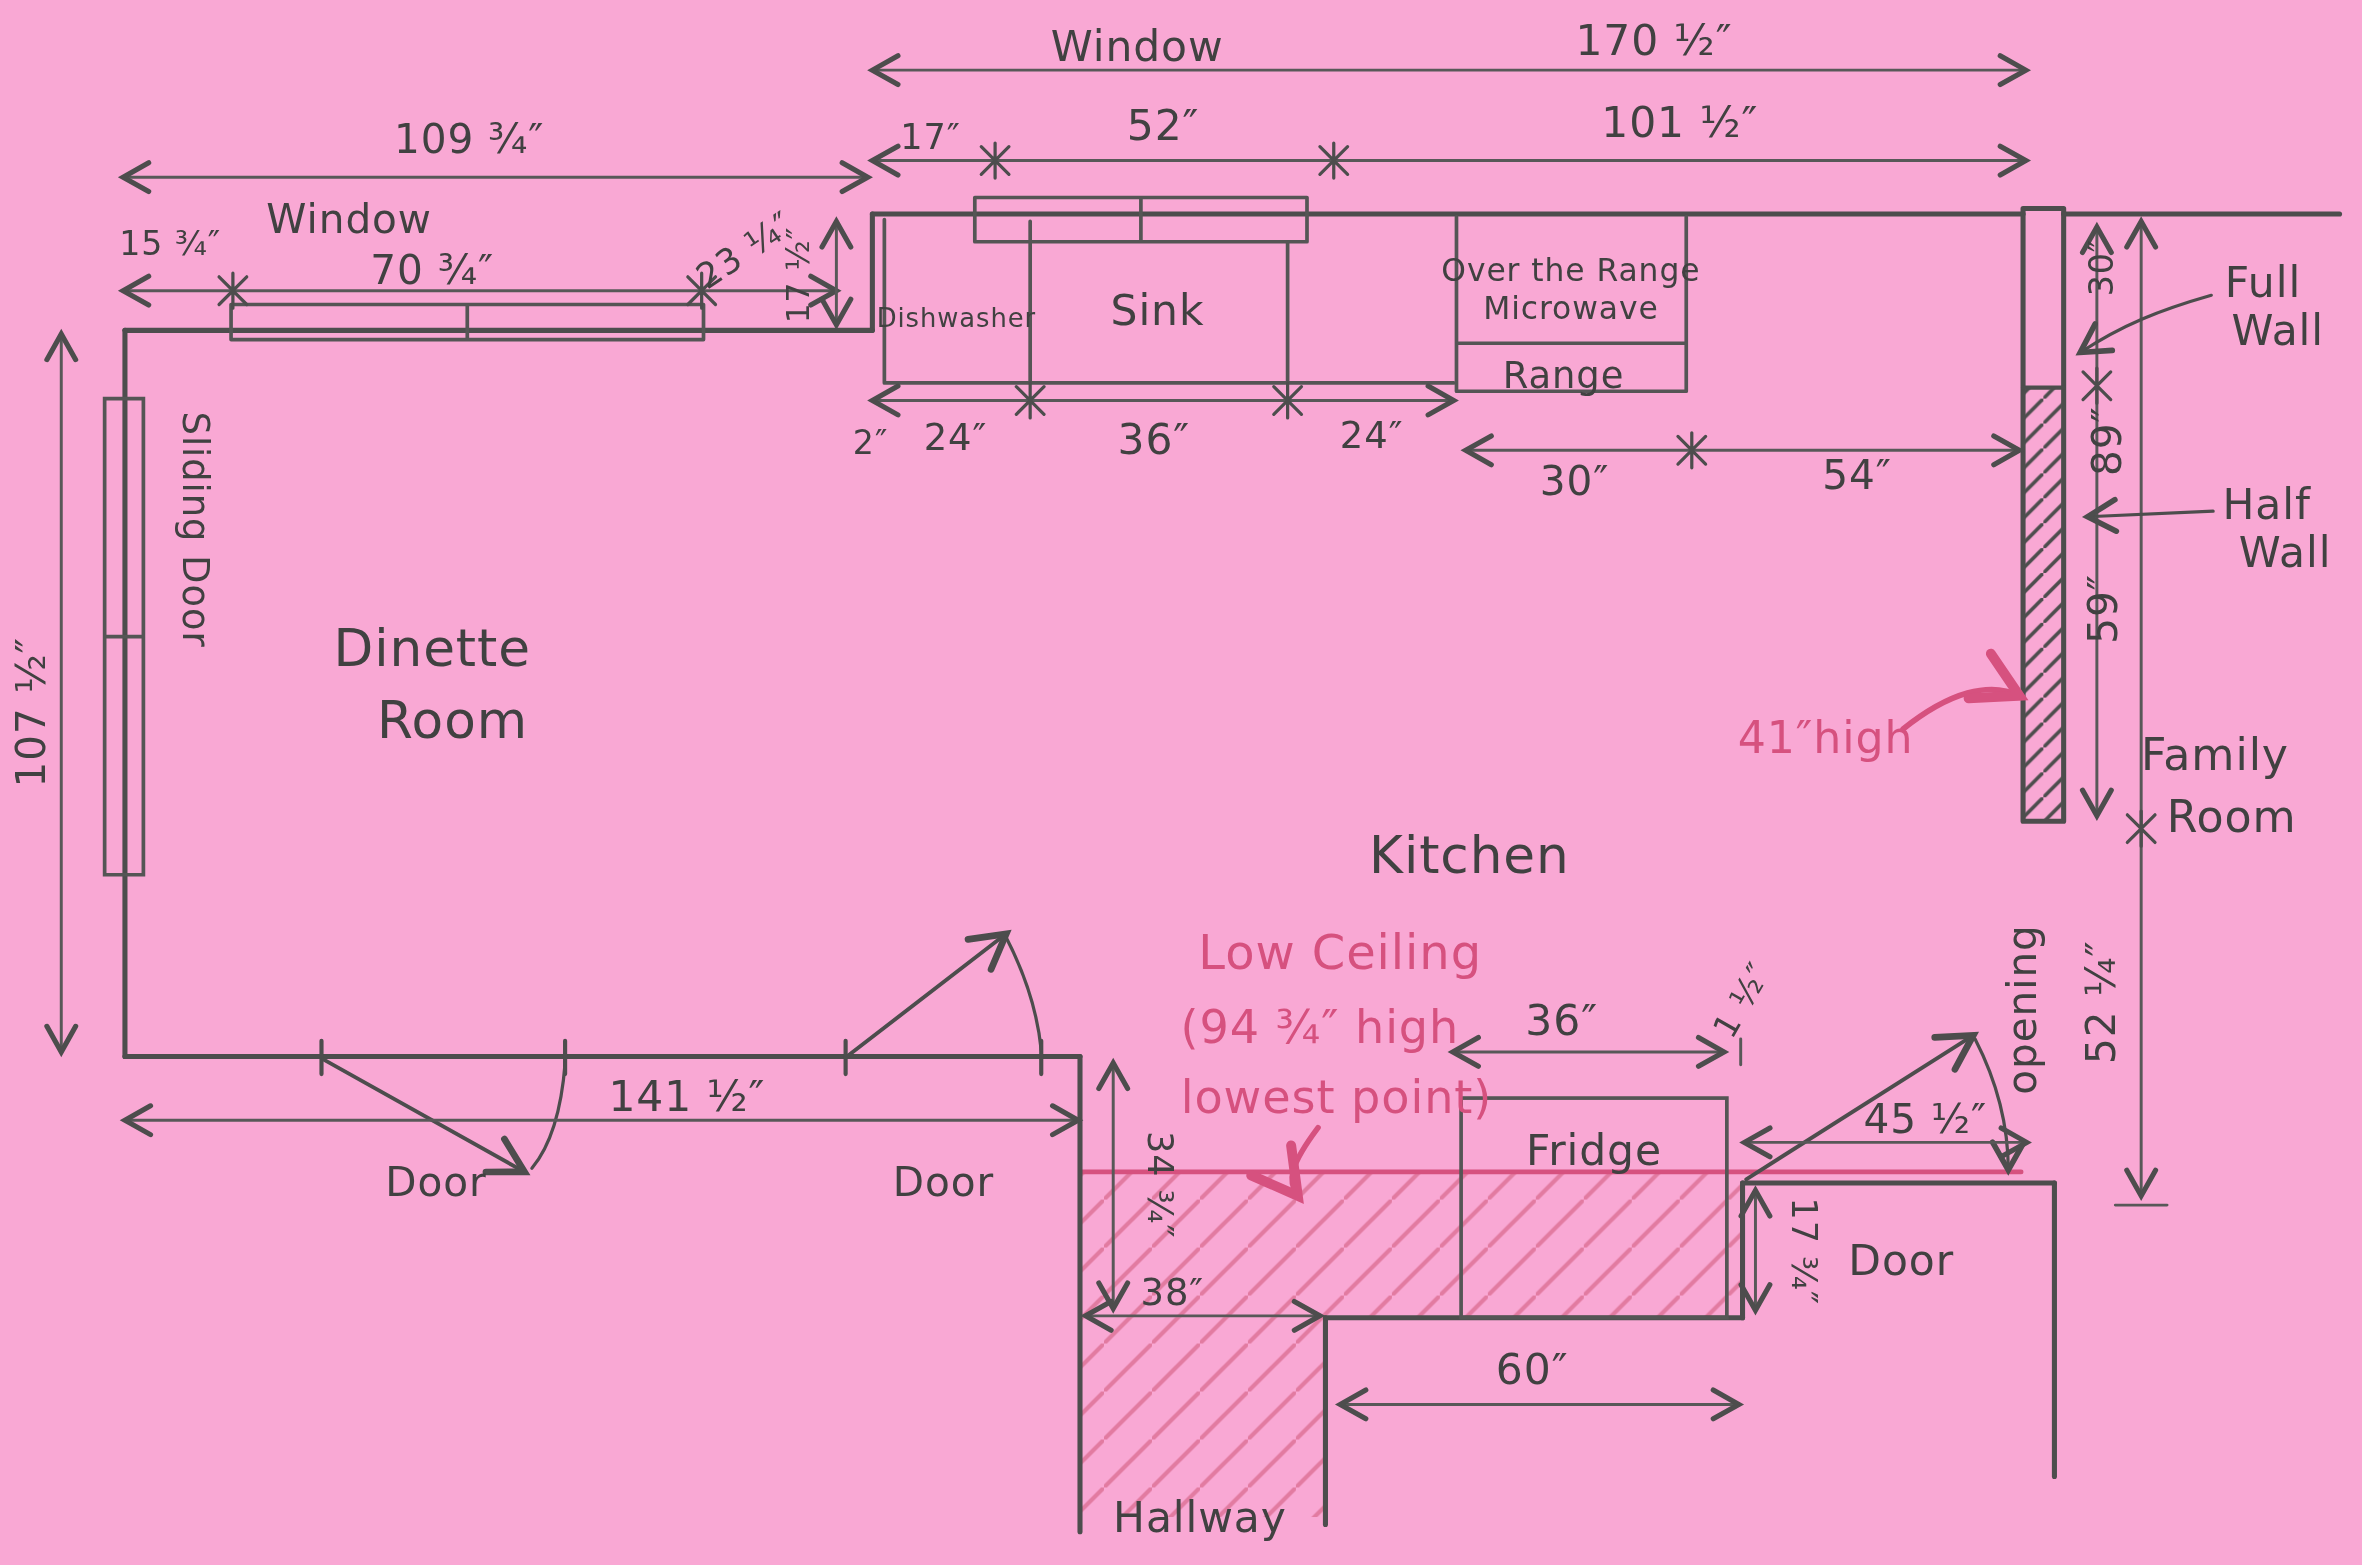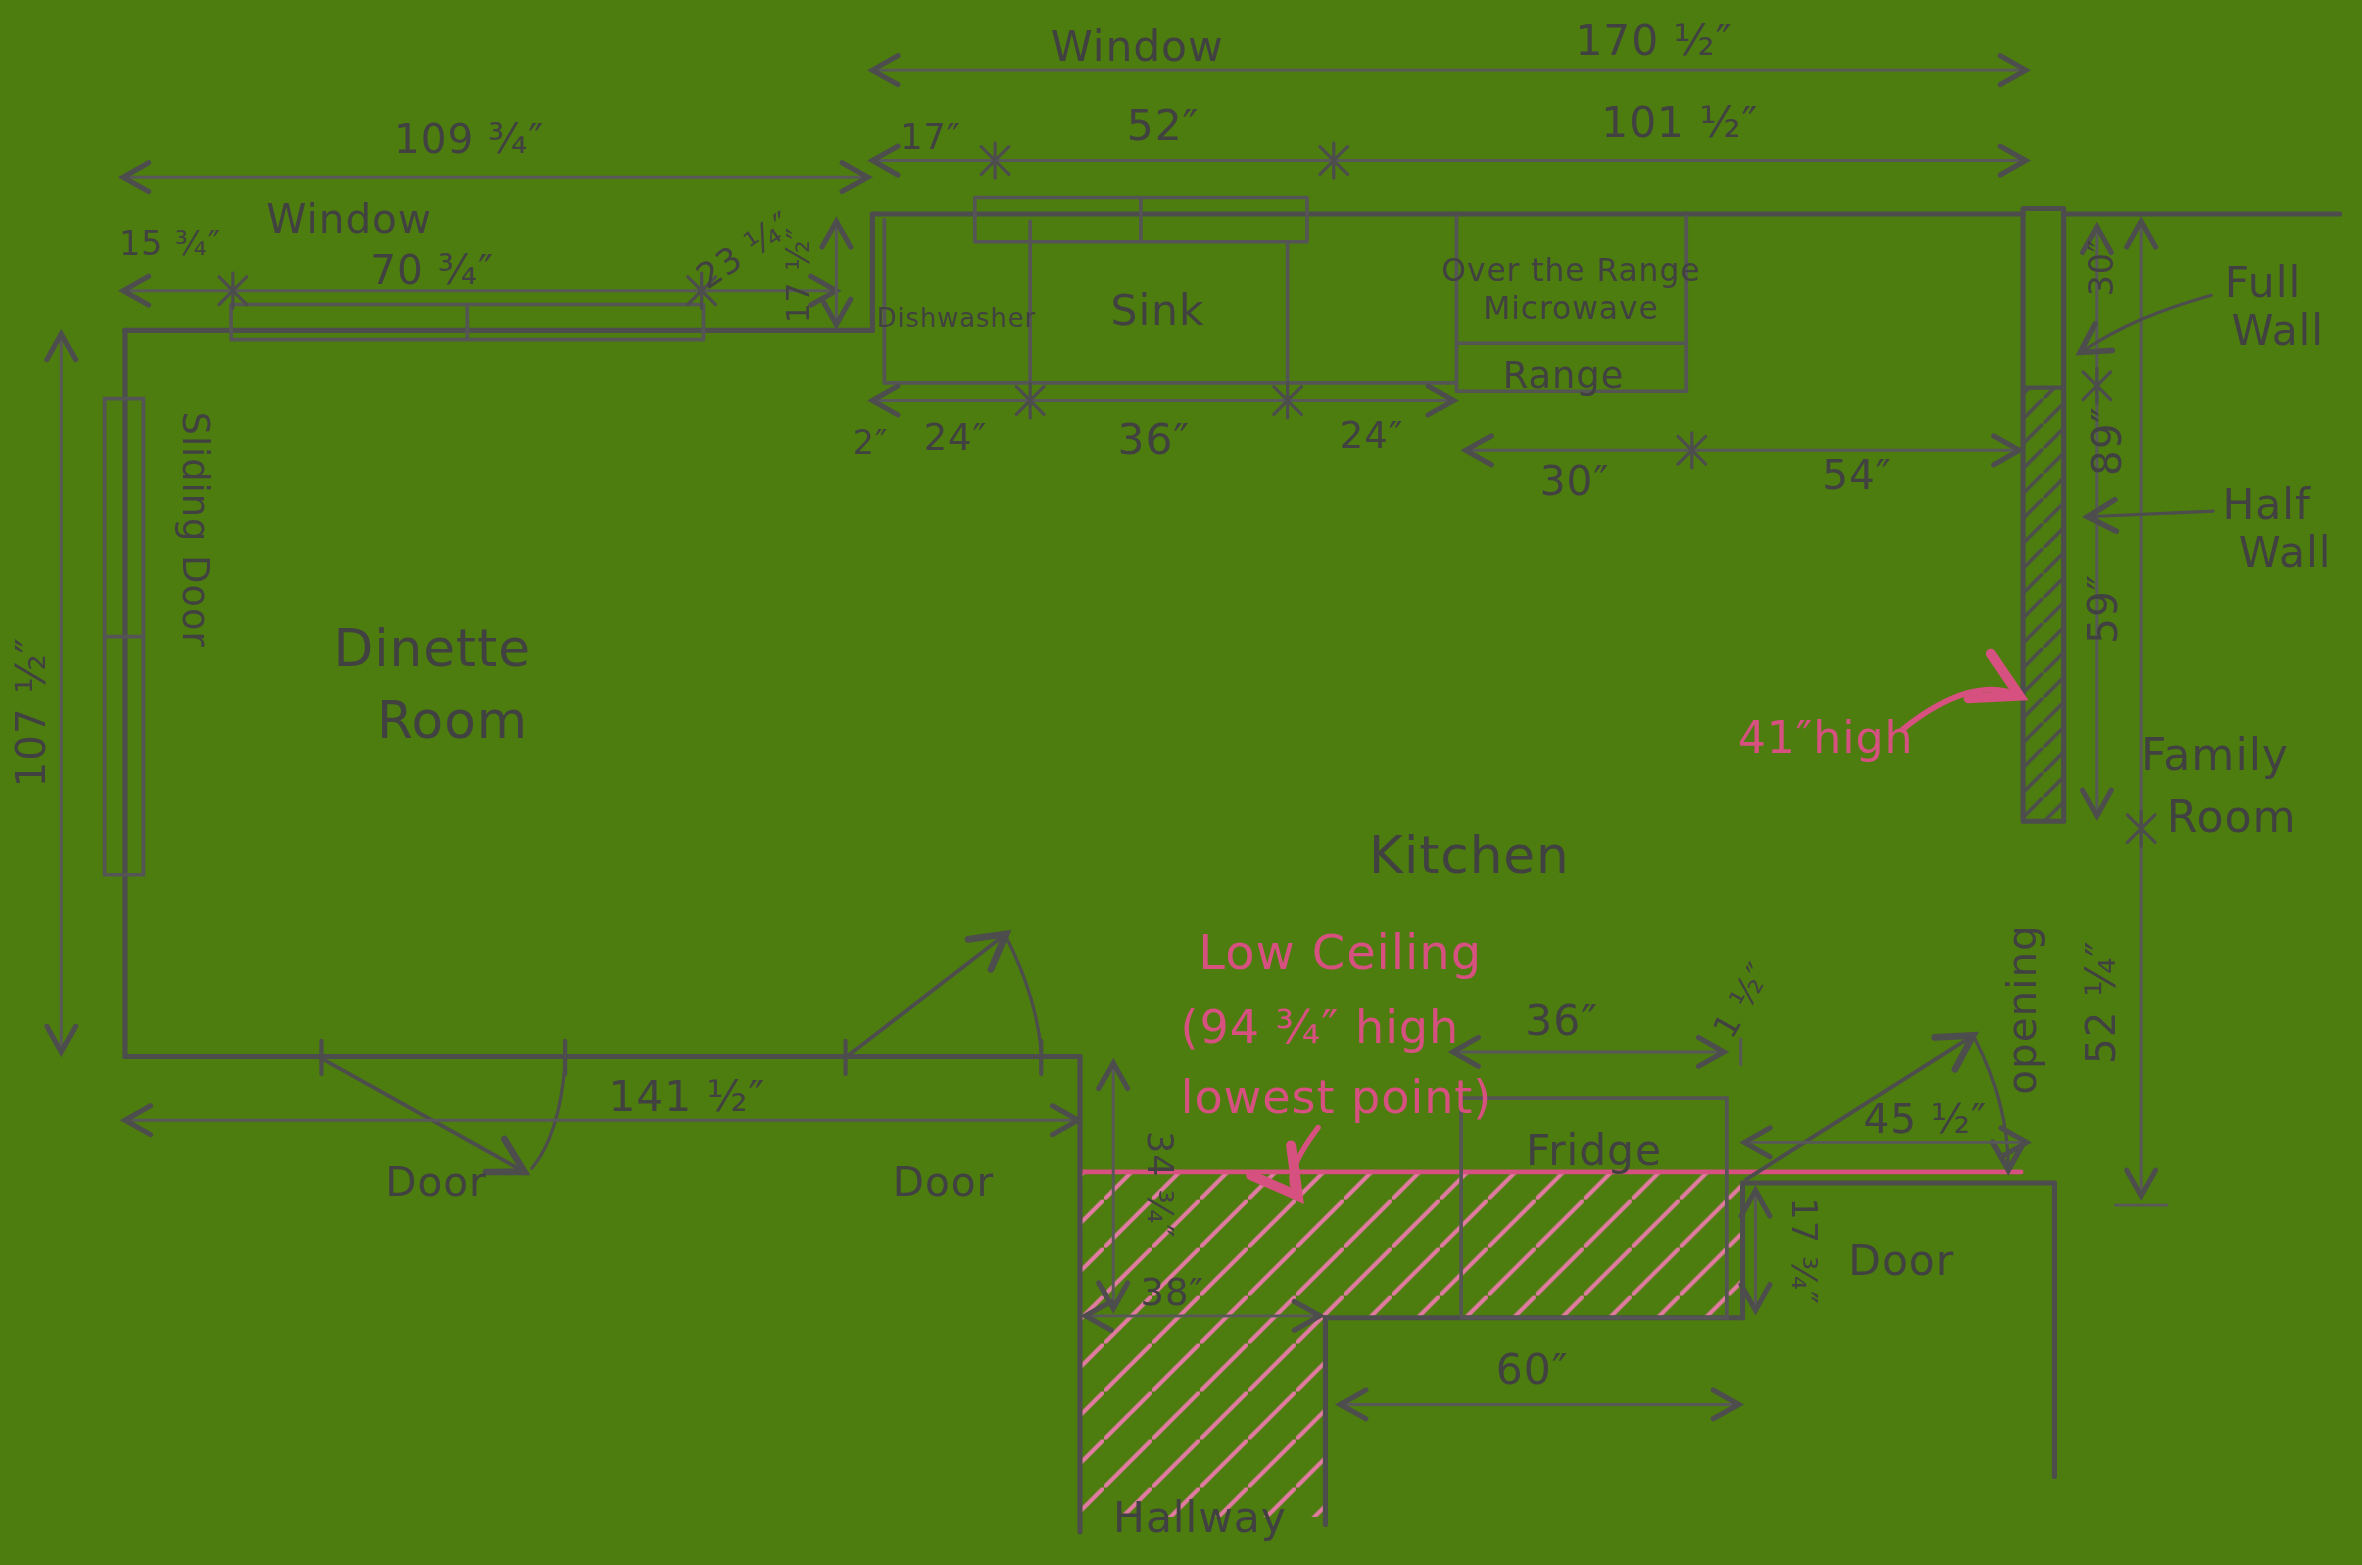--- a/index.html
+++ b/index.html
@@ -1,17 +1,17 @@
 <!DOCTYPE html>
 <html style="font-size:14.8px"><head>
 <meta charset="utf-8">
 <title>Floor Plan Sketch</title>
 <style>
   html,body{margin:0;padding:0;background:#e9e9e9;}
-  .sheet{width:2363px;height:1565px;background:#4d7c0f;position:relative;overflow:hidden;}
+  .sheet{width:2363px;height:1565px;background:#f9a8d4;position:relative;overflow:hidden;}
   svg{display:block;}
   text{font-family:"DejaVu Sans","Liberation Sans",sans-serif;fill:#414141;letter-spacing:1px;}
   .pencil{stroke:#4d4d4d;stroke-width:5.5;fill:none;stroke-linecap:round;}
   .box{stroke:#555;stroke-width:4;fill:none;stroke-linecap:round;}
   .dim{stroke:#585858;stroke-width:3.2;fill:none;stroke-linecap:round;}
   .tick{stroke:#4d4d4d;stroke-width:4.5;fill:none;stroke-linecap:round;}
   .arc{stroke:#4d4d4d;stroke-width:3.5;fill:none;stroke-linecap:round;}
   .leaf{stroke:#4d4d4d;stroke-width:4.2;fill:none;stroke-linecap:round;}
   .pink{stroke:#d6517f;fill:none;stroke-linecap:round;}
   .pinktext{fill:#d6517f;}

